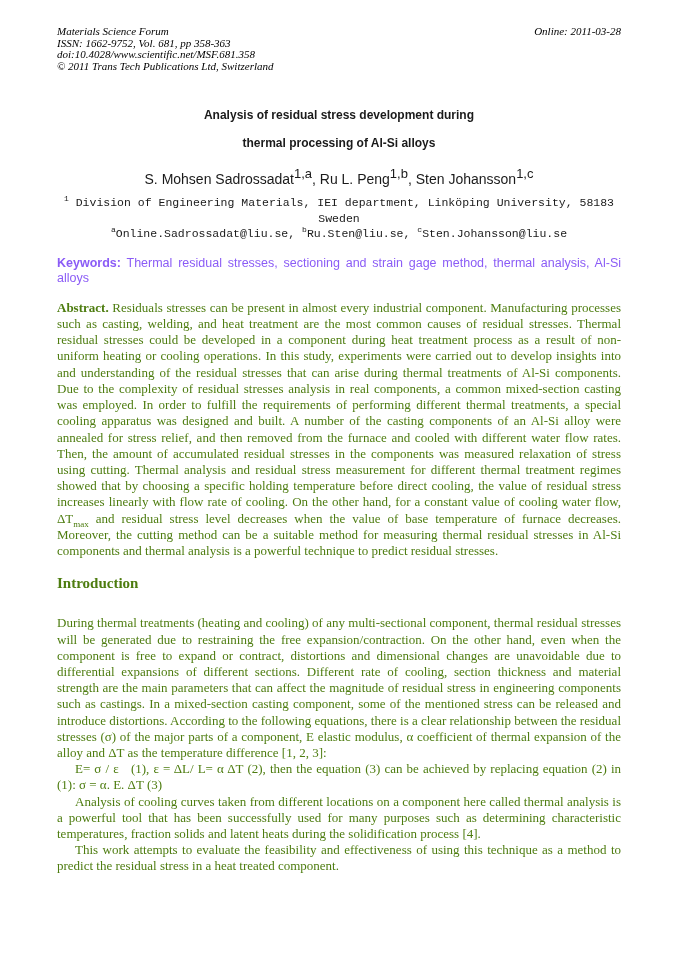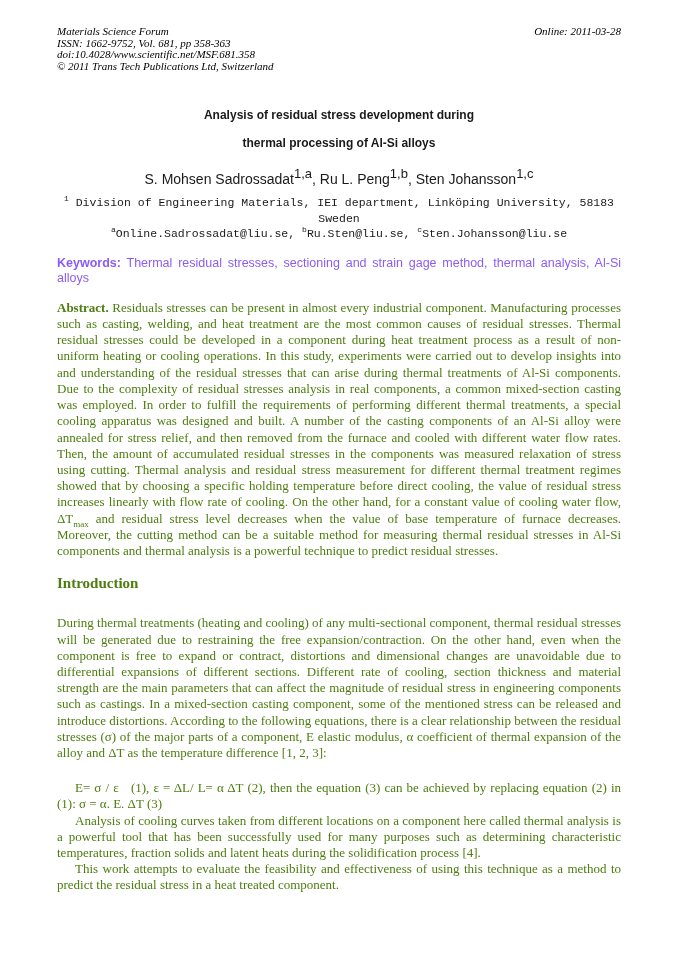--- a/index.html
+++ b/index.html
@@ -94,21 +94,21 @@
   .abstract sub { font-size: 9px; line-height: 0; }
 
   .section-heading {
     margin-top: 16px;
     font-family: "Liberation Serif", serif;
     font-size: 15px;
     font-weight: bold;
     line-height: 16.2px;
   }
   .para-first { margin-top: 24px; }
-  .para-eq { margin-top: 19px; text-indent: 18px; }
+  .para-eq { margin-top: 0; text-indent: 18px; }
   .para-indent { text-indent: 18px; }
   .nowrap { white-space: nowrap; }
 </style>
 </head>
 <body>
 
 <div class="page">
 
   <div class="pageheader">
     <div class="left">

